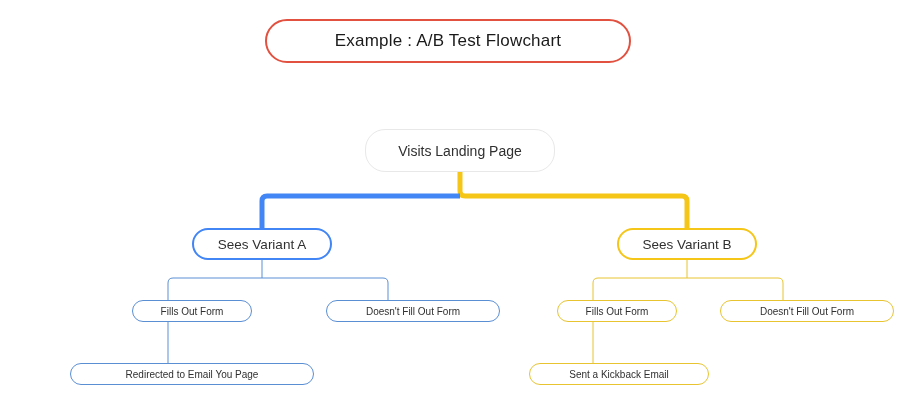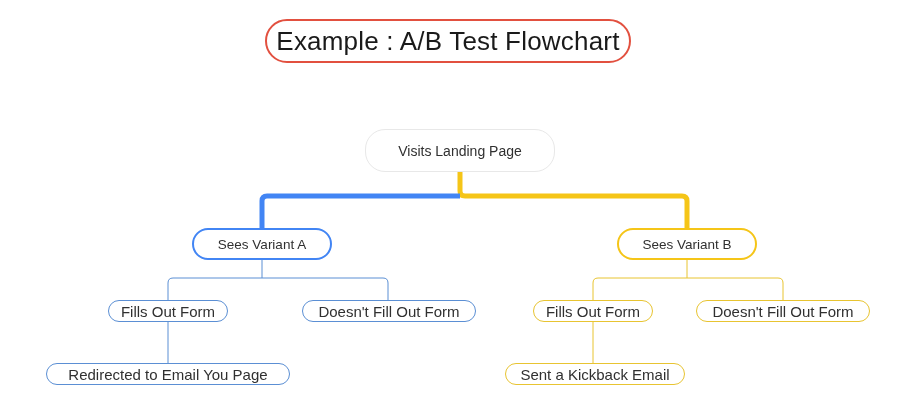--- a/index.html
+++ b/index.html
@@ -35,21 +35,21 @@
     height: 44px;
     box-sizing: border-box;
     border: 2px solid #e2503f;
     border-radius: 24px;
     background: #ffffff;
     display: flex;
     align-items: center;
     justify-content: center;
   }
   .title-pill .title-text {
-    font-size: 26px;
+    font-size: 17px;
     color: #1a1a1a;
     letter-spacing: 0.2px;
     white-space: nowrap;
     text-align: center;
   }
 
   
   .node {
     position: absolute;
     box-sizing: border-box;
@@ -70,21 +70,22 @@
   
   .node.variant {
     border-width: 2.5px;
     border-style: solid;
     font-size: 13.5px;
   }
   
   .node.leaf {
     border-width: 1px;
     border-style: solid;
-    font-size: 15px;
+    font-size: 10px;
+    margin-left: 24px;
   }
 
   .branch-a.variant { border-color: #4285f4; }
   .branch-a.leaf    { border-color: #5b8fd4; }
   .branch-b.variant { border-color: #f5c518; }
   .branch-b.leaf    { border-color: #e8c431; }
 </style>
 </head>
 <body>
 

